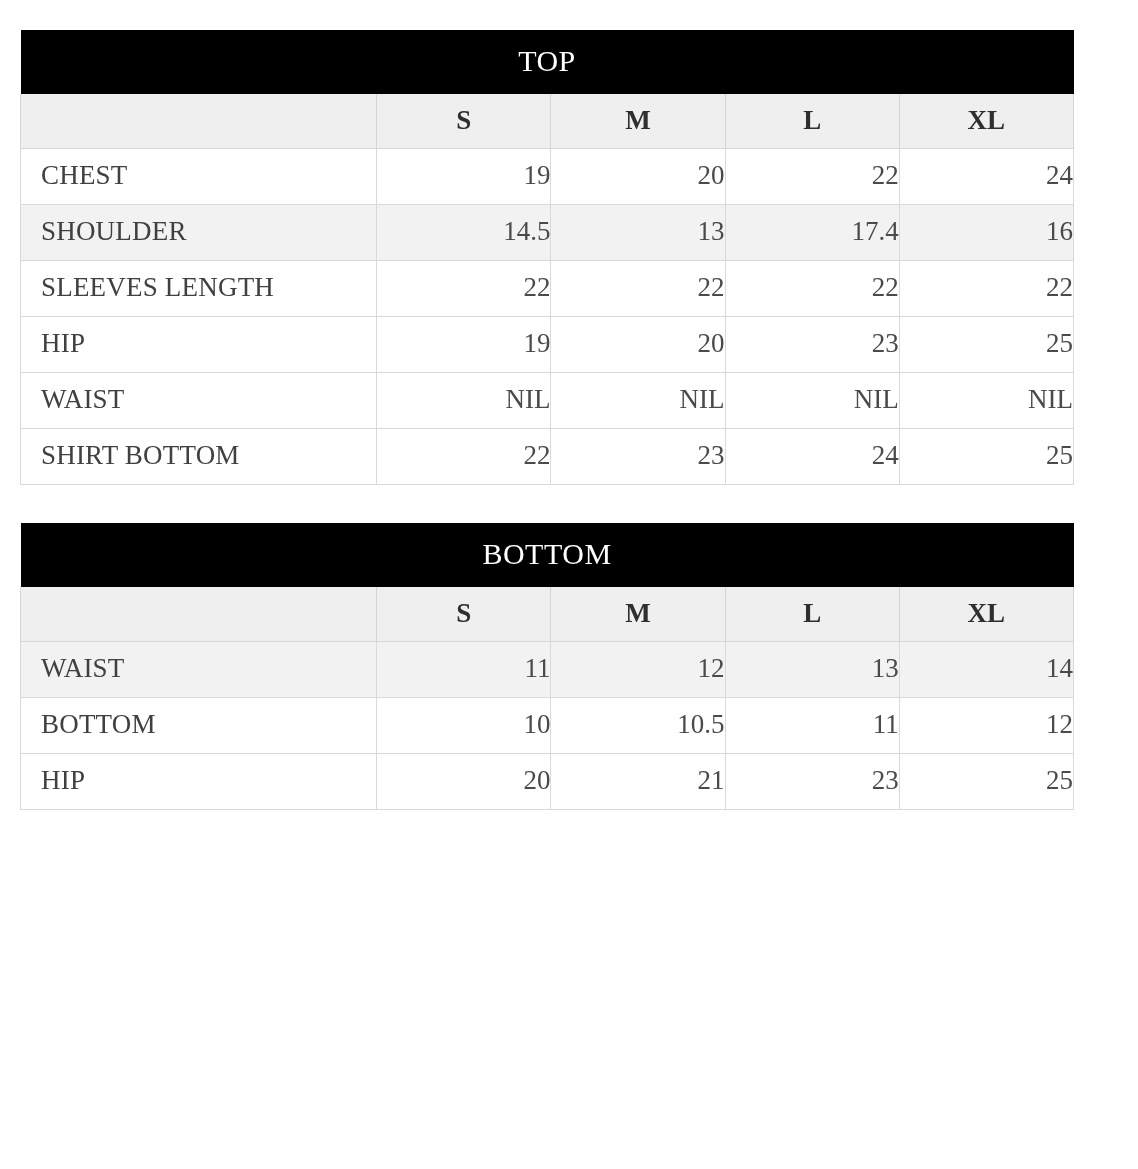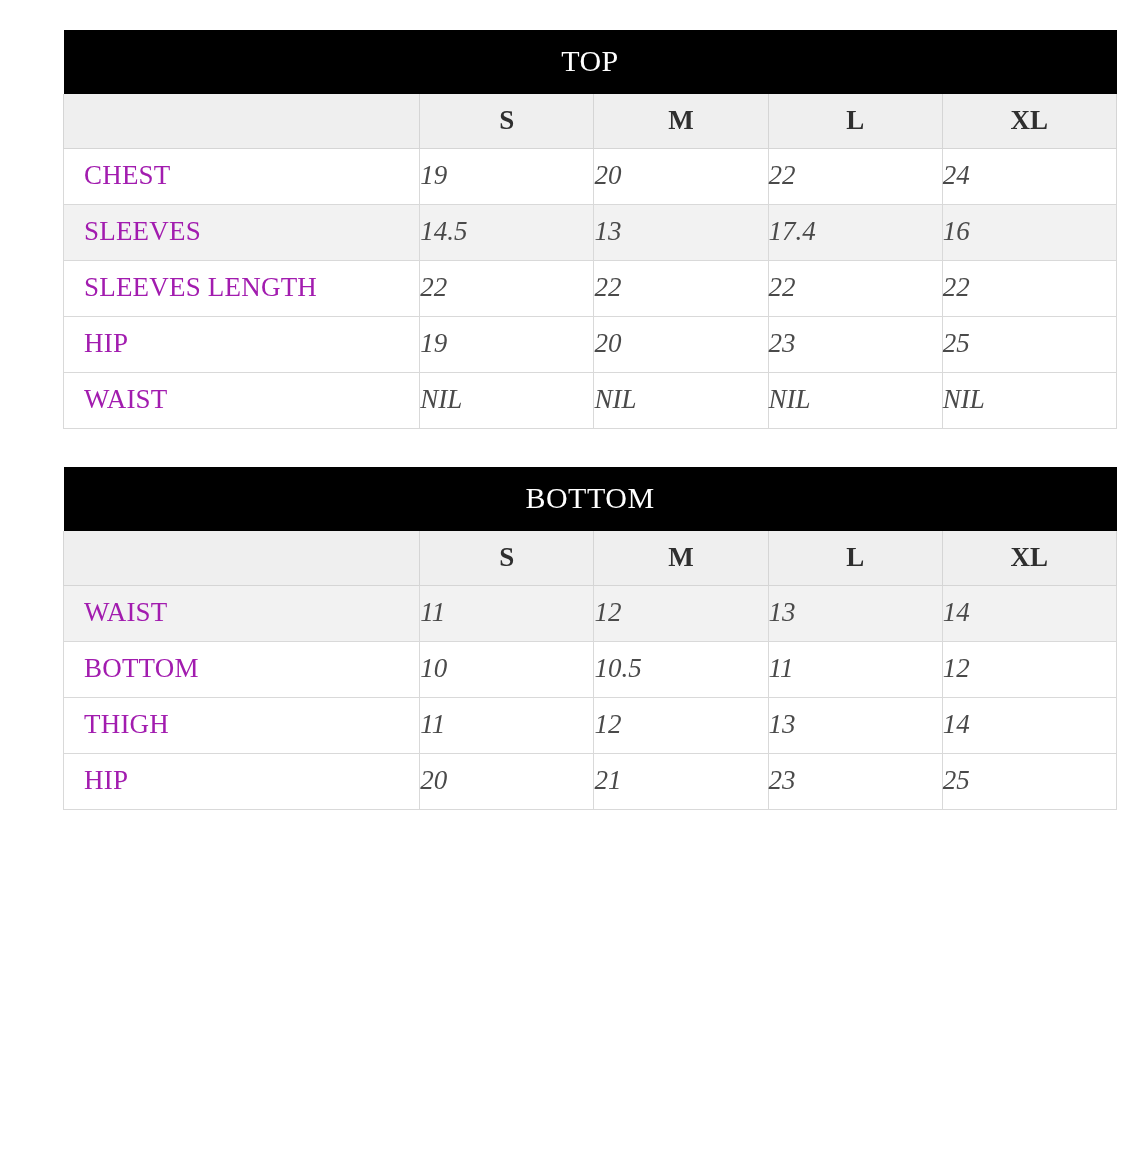--- a/index.html
+++ b/index.html
@@ -9,21 +9,21 @@
   }
   body {
     width: 1138px;
     height: 1169px;
     font-family: "Liberation Serif", "DejaVu Serif", serif;
     color: #3a3a3a;
     overflow: hidden;
   }
   .page {
     box-sizing: border-box;
-    padding: 30px 42px 0 63px;
+    padding: 30px 42px 0 20px;
     width: 1138px;
   }
   table.size-table {
     width: 1054px;
     border-collapse: collapse;
     table-layout: fixed;
     margin: 0 0 38px 0;
   }
   table.size-table.last { margin-bottom: 0; }
 
@@ -53,25 +53,24 @@
   td {
     border: 1px solid #d9d9d9;
     font-size: 27px;
     padding: 11px 0 13px 0;
     color: #4a4a4a;
   }
   td.label {
     text-align: left;
     padding-left: 20px;
     letter-spacing: 0.2px;
-    color: #a21caf;
+    color: #404040;
   }
   td.val {
-    text-align: left;
-    font-style: italic;
+    text-align: right;
   }
   tr.alt td { background: #f2f2f2; }
   tr.plain td { background: #ffffff; }
 
   col.c-label { width: 356px; }
   col.c-size  { width: 174px; }
 </style>
 </head>
 <body>
 
@@ -99,21 +98,21 @@
     </thead>
     <tbody>
       <tr class="plain">
         <td class="label">CHEST</td>
         <td class="val">19</td>
         <td class="val">20</td>
         <td class="val">22</td>
         <td class="val">24</td>
       </tr>
       <tr class="alt">
-        <td class="label">SLEEVES</td>
+        <td class="label">SHOULDER</td>
         <td class="val">14.5</td>
         <td class="val">13</td>
         <td class="val">17.4</td>
         <td class="val">16</td>
       </tr>
       <tr class="plain">
         <td class="label">SLEEVES LENGTH</td>
         <td class="val">22</td>
         <td class="val">22</td>
         <td class="val">22</td>
@@ -125,20 +124,27 @@
         <td class="val">20</td>
         <td class="val">23</td>
         <td class="val">25</td>
       </tr>
       <tr class="plain">
         <td class="label">WAIST</td>
         <td class="val">NIL</td>
         <td class="val">NIL</td>
         <td class="val">NIL</td>
         <td class="val">NIL</td>
+      </tr>
+      <tr class="plain">
+        <td class="label">SHIRT BOTTOM</td>
+        <td class="val">22</td>
+        <td class="val">23</td>
+        <td class="val">24</td>
+        <td class="val">25</td>
       </tr>
     </tbody>
   </table>
 
   <table class="size-table last">
     <colgroup>
       <col class="c-label">
         <col class="c-size">
         <col class="c-size">
         <col class="c-size">
@@ -165,27 +171,20 @@
         <td class="val">14</td>
       </tr>
       <tr class="plain">
         <td class="label">BOTTOM</td>
         <td class="val">10</td>
         <td class="val">10.5</td>
         <td class="val">11</td>
         <td class="val">12</td>
       </tr>
       <tr class="plain">
-        <td class="label">THIGH</td>
-        <td class="val">11</td>
-        <td class="val">12</td>
-        <td class="val">13</td>
-        <td class="val">14</td>
-      </tr>
-      <tr class="plain">
         <td class="label">HIP</td>
         <td class="val">20</td>
         <td class="val">21</td>
         <td class="val">23</td>
         <td class="val">25</td>
       </tr>
     </tbody>
   </table>
 
 </div>

